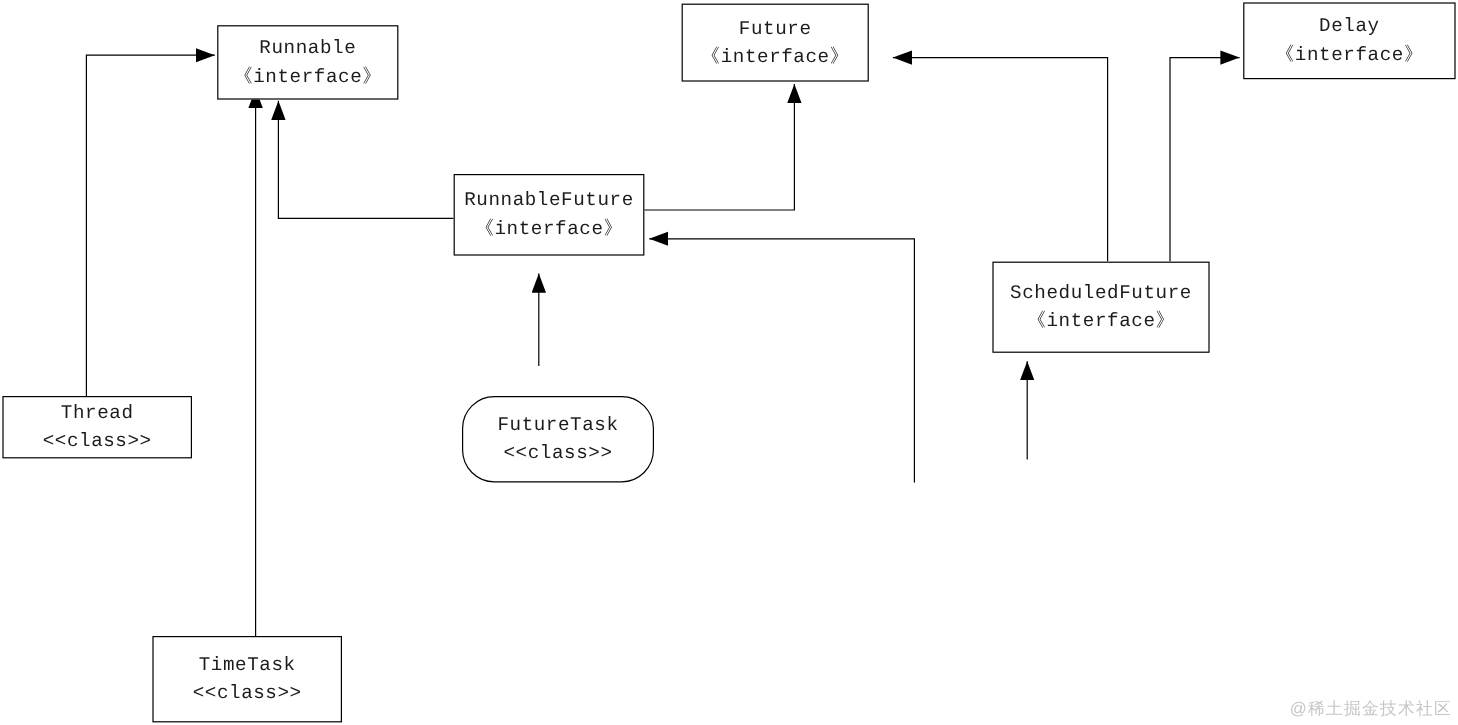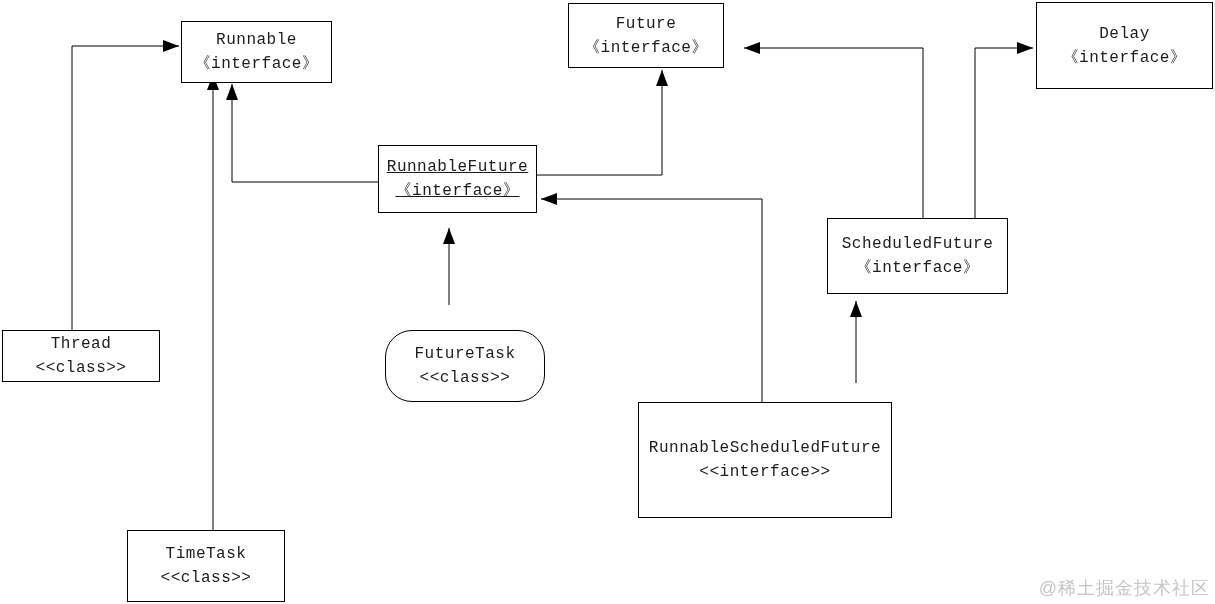--- a/index.html
+++ b/index.html
@@ -38,21 +38,21 @@
     white-space: nowrap;
   }
   .node .node-name,
   .node .node-stereotype {
     letter-spacing: 0.5px;
   }
   #watermark {
     position: absolute;
     right: 5px;
     bottom: 4px;
-    font-size: 18px;
+    font-size: 14px;
     color: #c6c6c6;
     font-family: "Liberation Sans", "DejaVu Sans", sans-serif;
     letter-spacing: 1px;
   }
 </style>
 </head>
 <body>
 
 <div id="stage">
 
@@ -78,49 +78,45 @@
   <div class="node" style="left:181px; top:9px; width:151px; height:62px;margin-top:12px;">
     <div class="node-name">Runnable</div>
     <div class="node-stereotype">《interface》</div>
   </div>
 
   <div class="node" style="left:568px; top:3px; width:156px; height:65px;">
     <div class="node-name">Future</div>
     <div class="node-stereotype">《interface》</div>
   </div>
 
-  <div class="node" style="left:1036px; top:2px; width:177px; height:87px;text-align:center;">
+  <div class="node" style="left:1036px; top:2px; width:177px; height:64px;text-align:center;">
     <div class="node-name">Delay</div>
     <div class="node-stereotype">《interface》</div>
   </div>
 
-  <div class="node" style="left:378px; top:145px; width:159px; height:68px;text-decoration:underline;">
+  <div class="node" style="left:378px; top:145px; width:159px; height:68px;">
     <div class="node-name">RunnableFuture</div>
     <div class="node-stereotype">《interface》</div>
   </div>
 
   <div class="node" style="left:827px; top:218px; width:181px; height:76px;">
     <div class="node-name">ScheduledFuture</div>
     <div class="node-stereotype">《interface》</div>
   </div>
 
   <div class="node" style="left:2px; top:330px; width:158px; height:52px;">
     <div class="node-name">Thread</div>
     <div class="node-stereotype">&lt;&lt;class&gt;&gt;</div>
   </div>
 
   <div class="node" style="left:385px; top:330px; width:160px; height:72px;border-radius:27px;">
     <div class="node-name">FutureTask</div>
     <div class="node-stereotype">&lt;&lt;class&gt;&gt;</div>
   </div>
 
-  <div class="node" style="left:638px; top:402px; width:254px; height:116px;">
-    <div class="node-name">RunnableScheduledFuture</div>
-    <div class="node-stereotype">&lt;&lt;interface&gt;&gt;</div>
-  </div>
 
   <div class="node" style="left:127px; top:530px; width:158px; height:72px;">
     <div class="node-name">TimeTask</div>
     <div class="node-stereotype">&lt;&lt;class&gt;&gt;</div>
   </div>
 
   <div id="watermark">@稀土掘金技术社区</div>
 
 </div>
 

